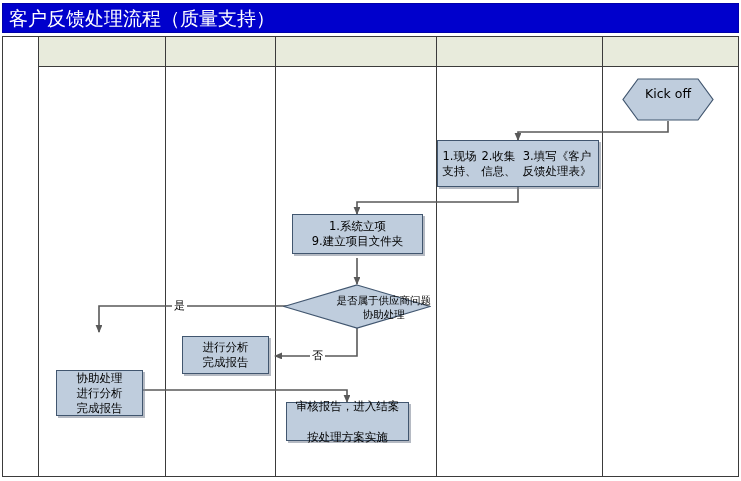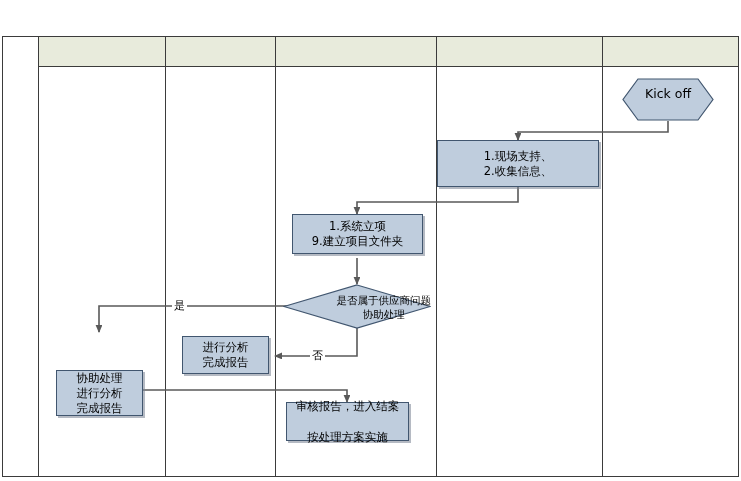--- a/index.html
+++ b/index.html
@@ -142,20 +142,23 @@
     background: #ffffff;
     padding: 0 2px;
     z-index: 3;
   }
 </style>
 </head>
 <body>
 
 <div id="page">
 
+  <div id="title-bar">
+    <span id="title-text">客户反馈处理流程（质量支持）</span>
+  </div>
 
   <div id="lane-table">
     <div class="lane-col" style="left:0; width:36px;"></div>
     <div class="lane-col" style="left:36px; width:127px;"></div>
     <div class="lane-col" style="left:163px; width:110px;"></div>
     <div class="lane-col" style="left:273px; width:161px;"></div>
     <div class="lane-col" style="left:434px; width:166px;"></div>
     <div class="lane-col last" style="left:600px; width:135px;"></div>
 
     <div class="lane-head first-white" style="left:0; width:36px;"></div>
@@ -191,23 +194,24 @@
   <div class="branch-label" style="left:172px; top:298px;">是</div>
   <div class="branch-label" style="left:310px; top:348px;">否</div>
 
   <div class="hexwrap" style="left:622px; top:78px; width:92px; height:30px;">
     <svg class="hex-svg" width="92" height="43" viewBox="0 0 92 43">
       <polygon points="16,1 76,1 91,21.5 76,42 16,42 1,21.5" fill="#bfcddd" stroke="#41566f" stroke-width="1.2"></polygon>
     </svg>
     <div class="hex-label">Kick off</div>
   </div>
 
-  <div class="node proc" style="left:437px; top:140px; width:162px; height:47px; flex-direction:column;">
+  <div class="node proc" style="left:437px; top:140px; width:162px; height:47px; flex-direction:row;">
     <div>1.现场支持、</div>
     <div>2.收集信息、</div>
+    <div>3.填写《客户反馈处理表》</div>
   </div>
 
   <div class="node proc" style="left:292px; top:214px; width:131px; height:40px; flex-direction:column;">
     <div>1.系统立项</div>
     <div>9.建立项目文件夹</div>
   </div>
 
   <div class="diamondwrap" style="left:283px; top:284px; width:148px; height:45px;">
     <svg class="dia-svg" width="148" height="45" viewBox="0 0 148 45">
       <polygon points="74,1 147,22.5 74,44 1,22.5" fill="#bfcddd" stroke="#41566f" stroke-width="1.2"></polygon>

